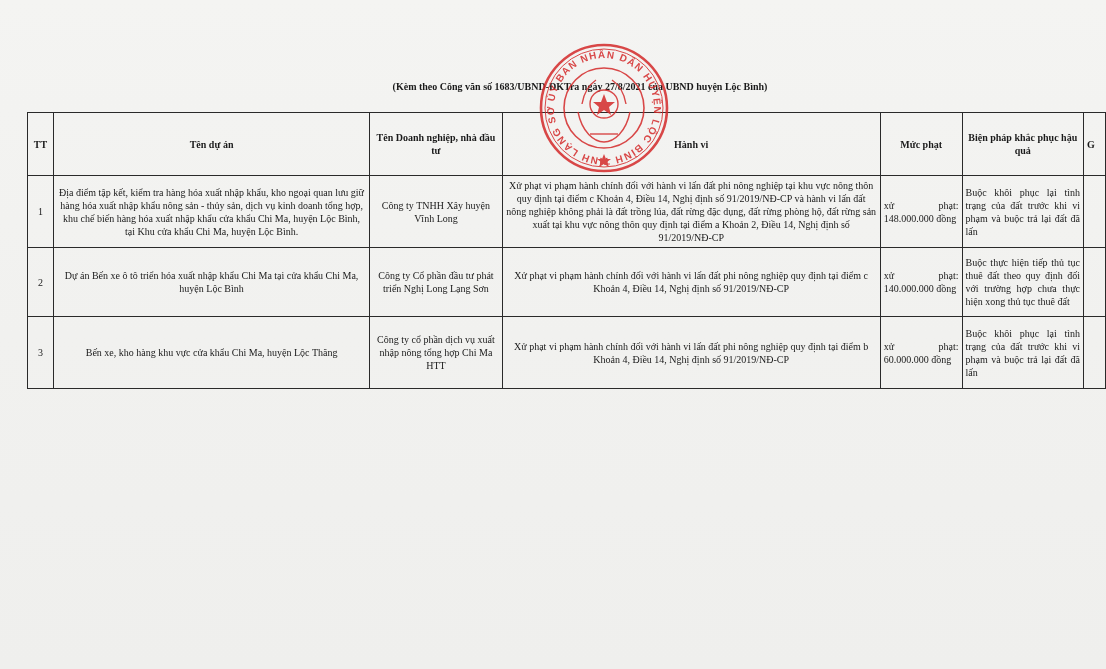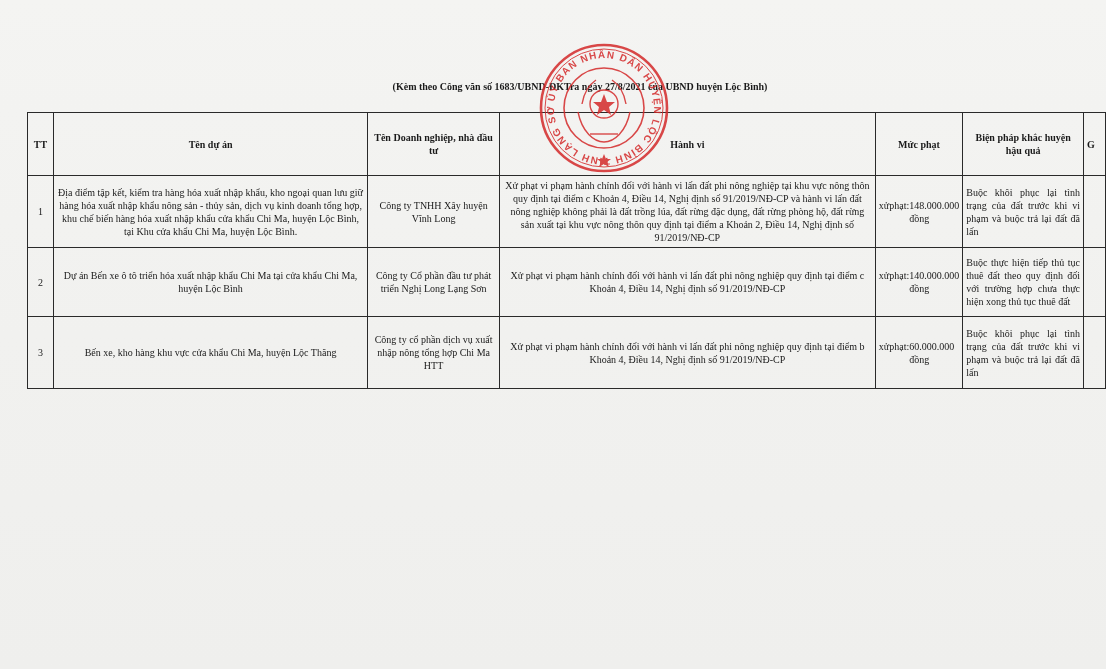--- a/index.html
+++ b/index.html
@@ -60,21 +60,21 @@
       font-weight: bold;
       text-align: center;
       font-size: 10px;
       height: 60px;
     }
     td.tt { text-align: center; }
     td.center { text-align: center; }
     td.justify { text-align: justify; text-align-last: left; }
     .fine-cell {
       display: flex;
-      flex-direction: row;
+      flex-direction: column;
     }
     .fine-line1 {
       display: flex;
       justify-content: space-between;
     }
     .row1 td { height: 69px; }
     .row2 td { height: 66px; font-family: Liberation Serif, serif; }
     .row3 td { height: 69px; }
     th.last, td.last { border-right: none; }
     .stamp {
@@ -104,21 +104,21 @@
       <col style="width:122px">
       <col style="width:22px">
     </colgroup>
     <thead>
       <tr>
         <th>TT</th>
         <th>Tên dự án</th>
         <th>Tên Doanh nghiệp, nhà đầu tư</th>
         <th>Hành vi</th>
         <th>Mức phạt</th>
-        <th>Biện pháp khắc huyện hậu quả</th>
+        <th>Biện pháp khắc phục hậu quả</th>
         <th class="last" style="text-align:left;">G</th>
       </tr>
     </thead>
     <tbody>
       <tr class="row1">
         <td class="tt">1</td>
         <td class="center">Địa điểm tập kết, kiểm tra hàng hóa xuất nhập khẩu, kho ngoại quan lưu giữ hàng hóa xuất nhập khẩu nông sản - thủy sản, dịch vụ kinh doanh tổng hợp, khu chế biến hàng hóa xuất nhập khẩu cửa khẩu Chi Ma, huyện Lộc Bình, tại Khu cửa khẩu Chi Ma, huyện Lộc Bình.</td>
         <td class="center">Công ty TNHH Xây huyện Vĩnh Long</td>
         <td class="center">Xử phạt vi phạm hành chính đối với hành vi lấn đất phi nông nghiệp tại khu vực nông thôn quy định tại điểm c Khoản 4, Điều 14, Nghị định số 91/2019/NĐ-CP và hành vi lấn đất nông nghiệp không phải là đất trồng lúa, đất rừng đặc dụng, đất rừng phòng hộ, đất rừng sản xuất tại khu vực nông thôn quy định tại điểm a Khoản 2, Điều 14, Nghị định số 91/2019/NĐ-CP</td>
         <td>

